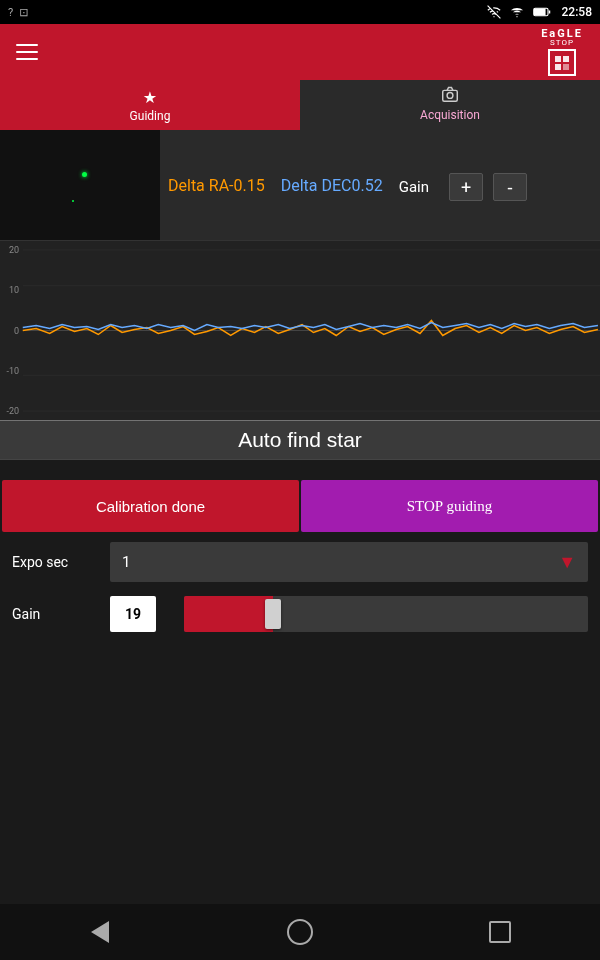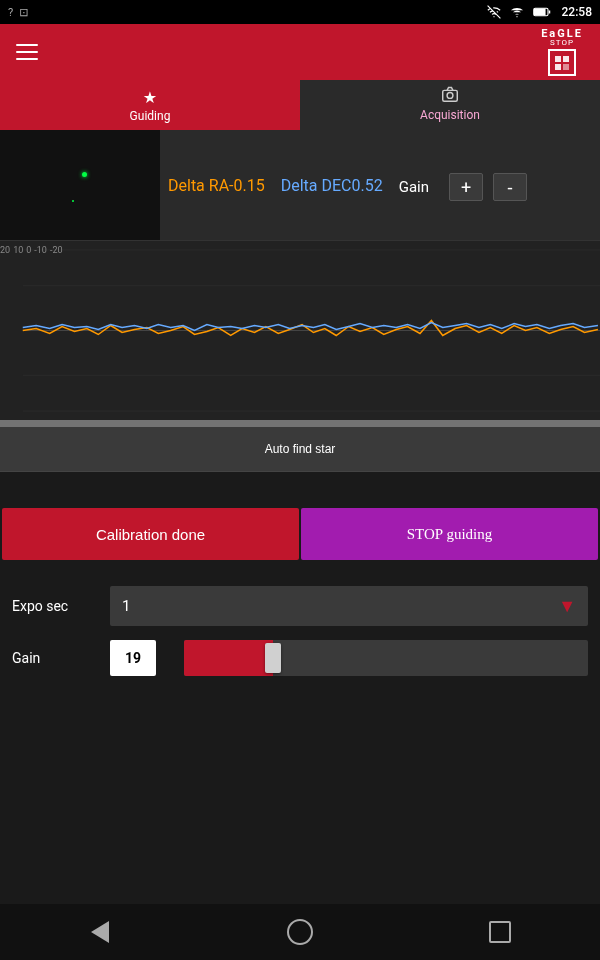--- a/index.html
+++ b/index.html
@@ -216,49 +216,49 @@
       width: 100%;
       height: 100%;
     }
     .y-labels {
       position: absolute;
       left: 0;
       top: 0;
       height: 100%;
       width: 22px;
       display: flex;
-      flex-direction: row;
+      flex-direction: column;
       justify-content: space-between;
       padding: 4px 0;
       font-size: 9px;
       color: #888;
     }
     .y-label { text-align: right; padding-right: 3px; }
 
     
     .auto-find-btn {
       width: 100%;
-      height: 52px;
+      height: 40px;
       background: #3a3a3a;
       border: none;
       color: #fff;
-      font-size: 12px;
-      cursor: pointer;
-      display: flex;
-      align-items: center;
-      justify-content: center;
-      border-top: 7px solid #737373;
+      font-size: 21px;
+      cursor: pointer;
+      display: flex;
+      align-items: center;
+      justify-content: center;
+      border-top: 1px solid #737373;
       border-bottom: 1px solid #444;
     }
 
     
     .action-buttons {
       display: flex;
       height: 56px;
-      margin: 24px 0;
+      margin: 8px 0;
       gap: 2px;
       padding: 12px 2px;
     }
     .action-btn {
       flex: 1;
       height: 52px;
       border: none;
       color: #fff;
       font-size: 15px;
       font-weight: 500;

